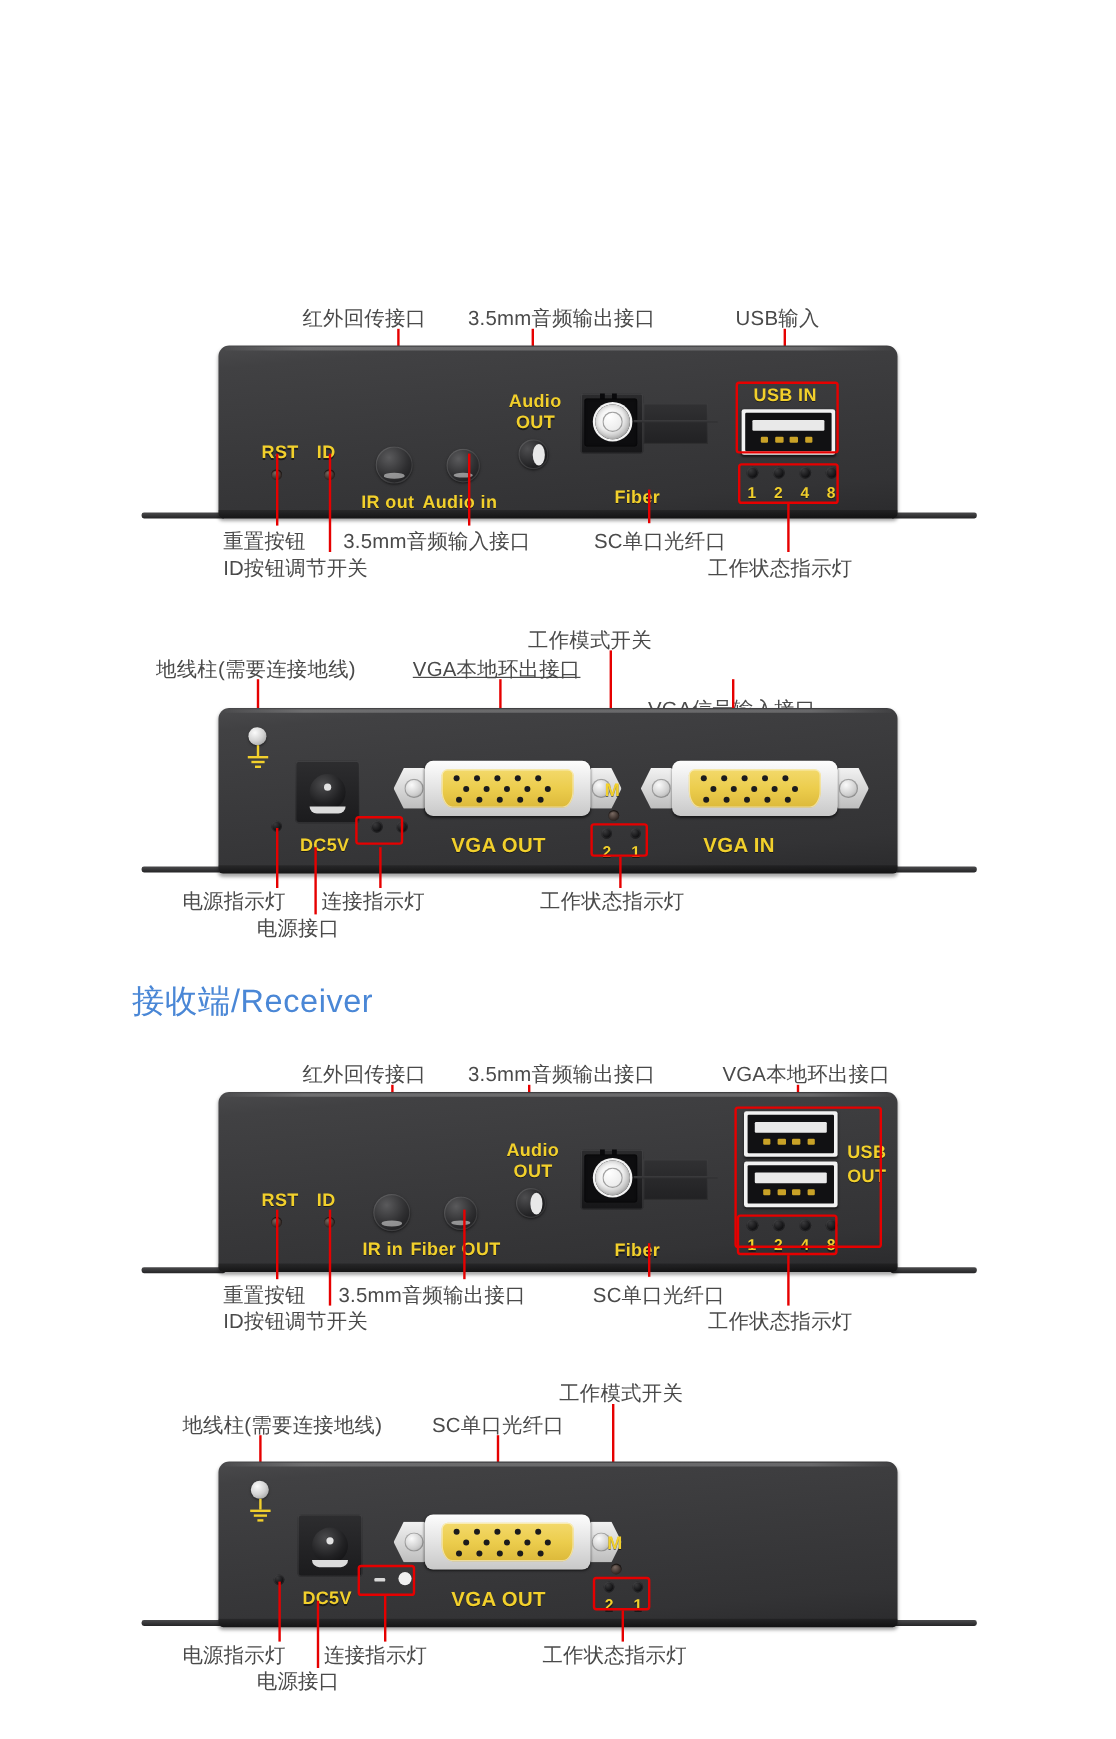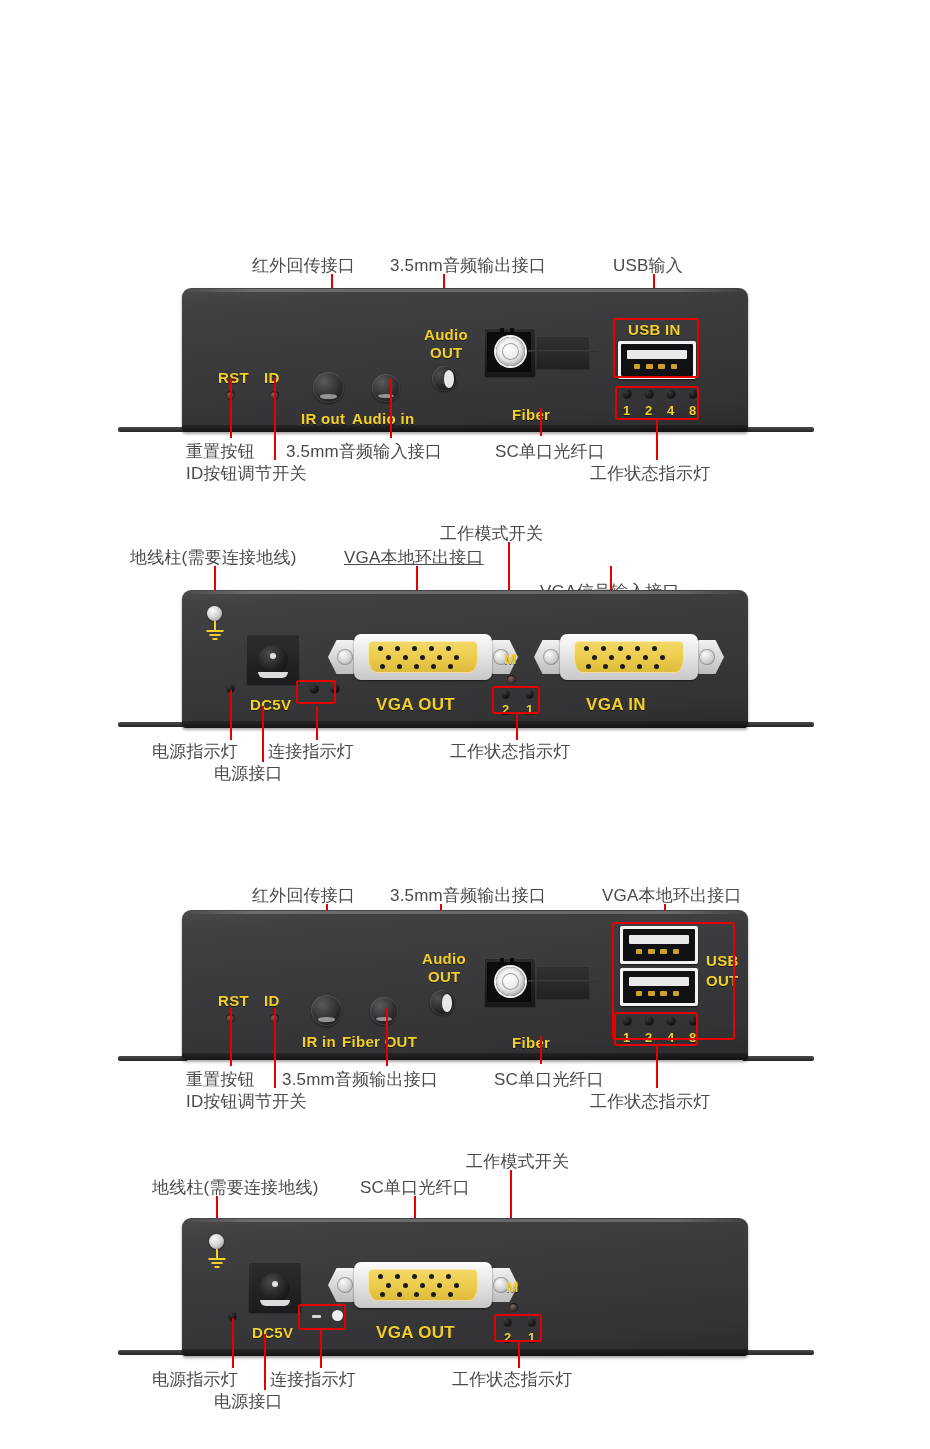--- a/index.html
+++ b/index.html
@@ -504,20 +504,21 @@
 
   <div class="lead-v" style="left:262px; top:706px; height:56px;"></div>
   <div class="anno" style="left:214px; top:762px;">电源接口</div>
 
   <div class="lead-v" style="left:316px; top:706px; height:34px;"></div>
   <div class="anno" style="left:268px; top:740px;">连接指示灯</div>
 
   <div class="lead-v" style="left:516px; top:714px; height:26px;"></div>
   <div class="anno" style="left:450px; top:740px;">工作状态指示灯</div>
 
+  <div class="section-head" id="recv-head">接收端/Receiver</div>
 
   <div class="anno" style="left:252px; top:884px;">红外回传接口</div>
   <div class="lead-v" style="left:326px; top:904px; height:96px;"></div>
 
   <div class="anno" style="left:390px; top:884px;">3.5mm音频输出接口</div>
   <div class="lead-v" style="left:440px; top:904px; height:96px;"></div>
 
   <div class="anno" style="left:602px; top:884px;">VGA本地环出接口</div>
   <div class="lead-v" style="left:664px; top:904px; height:22px;"></div>
 

